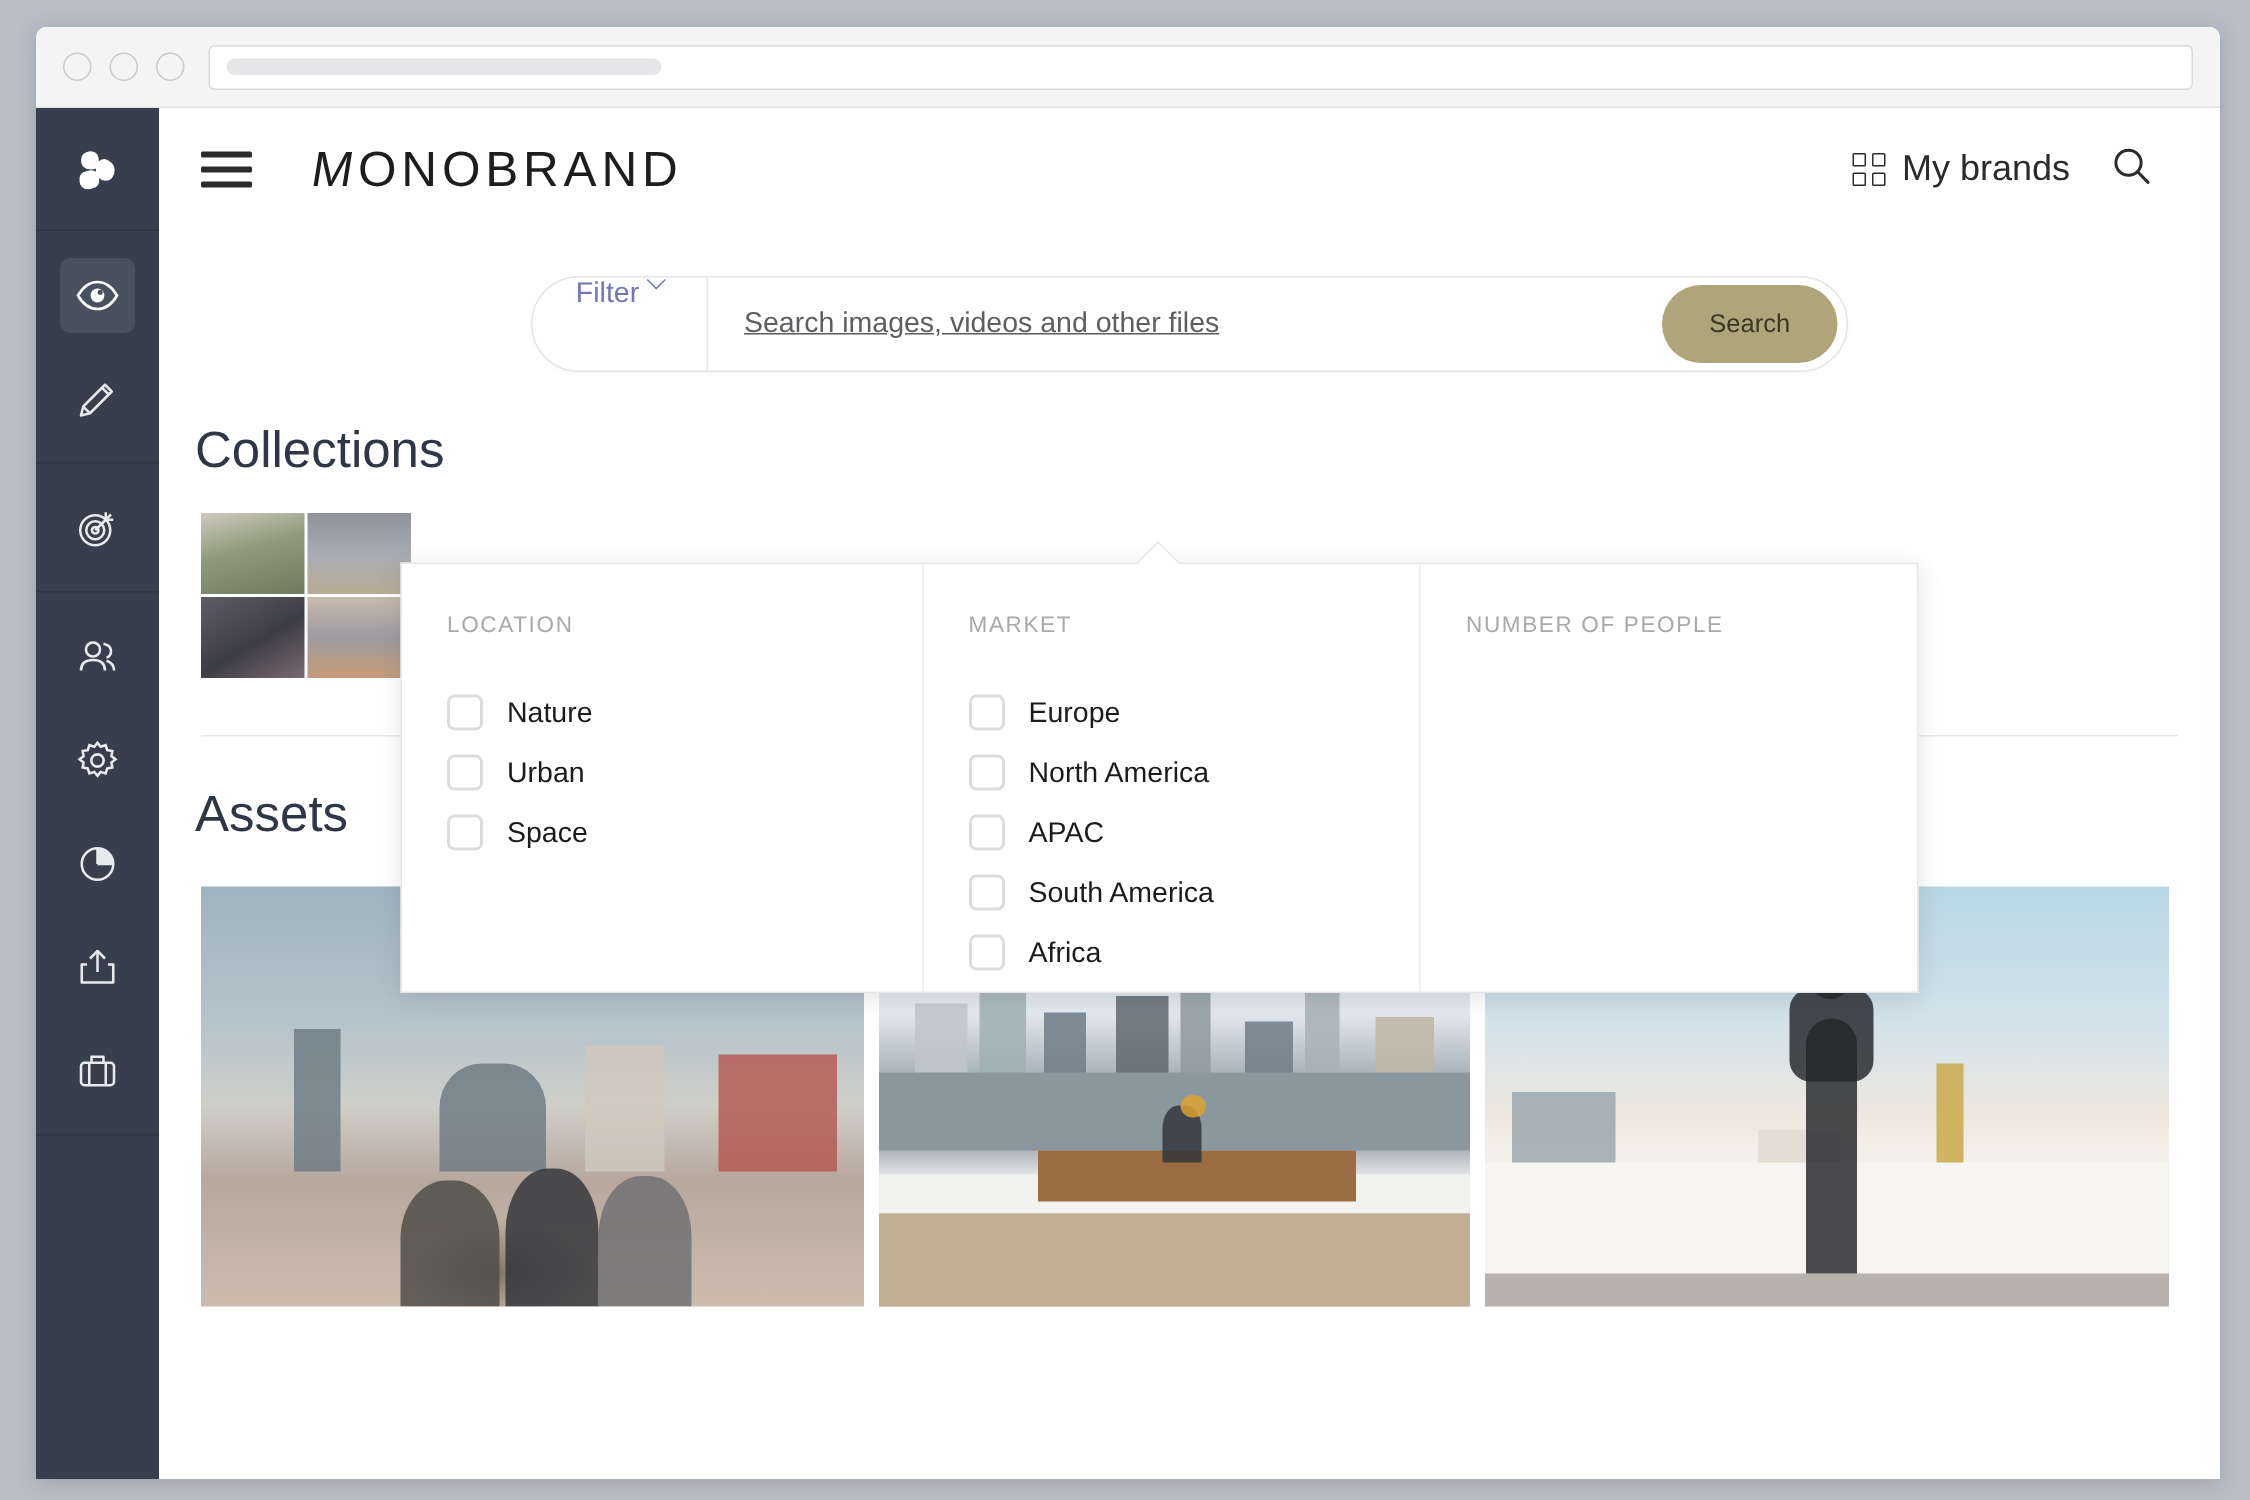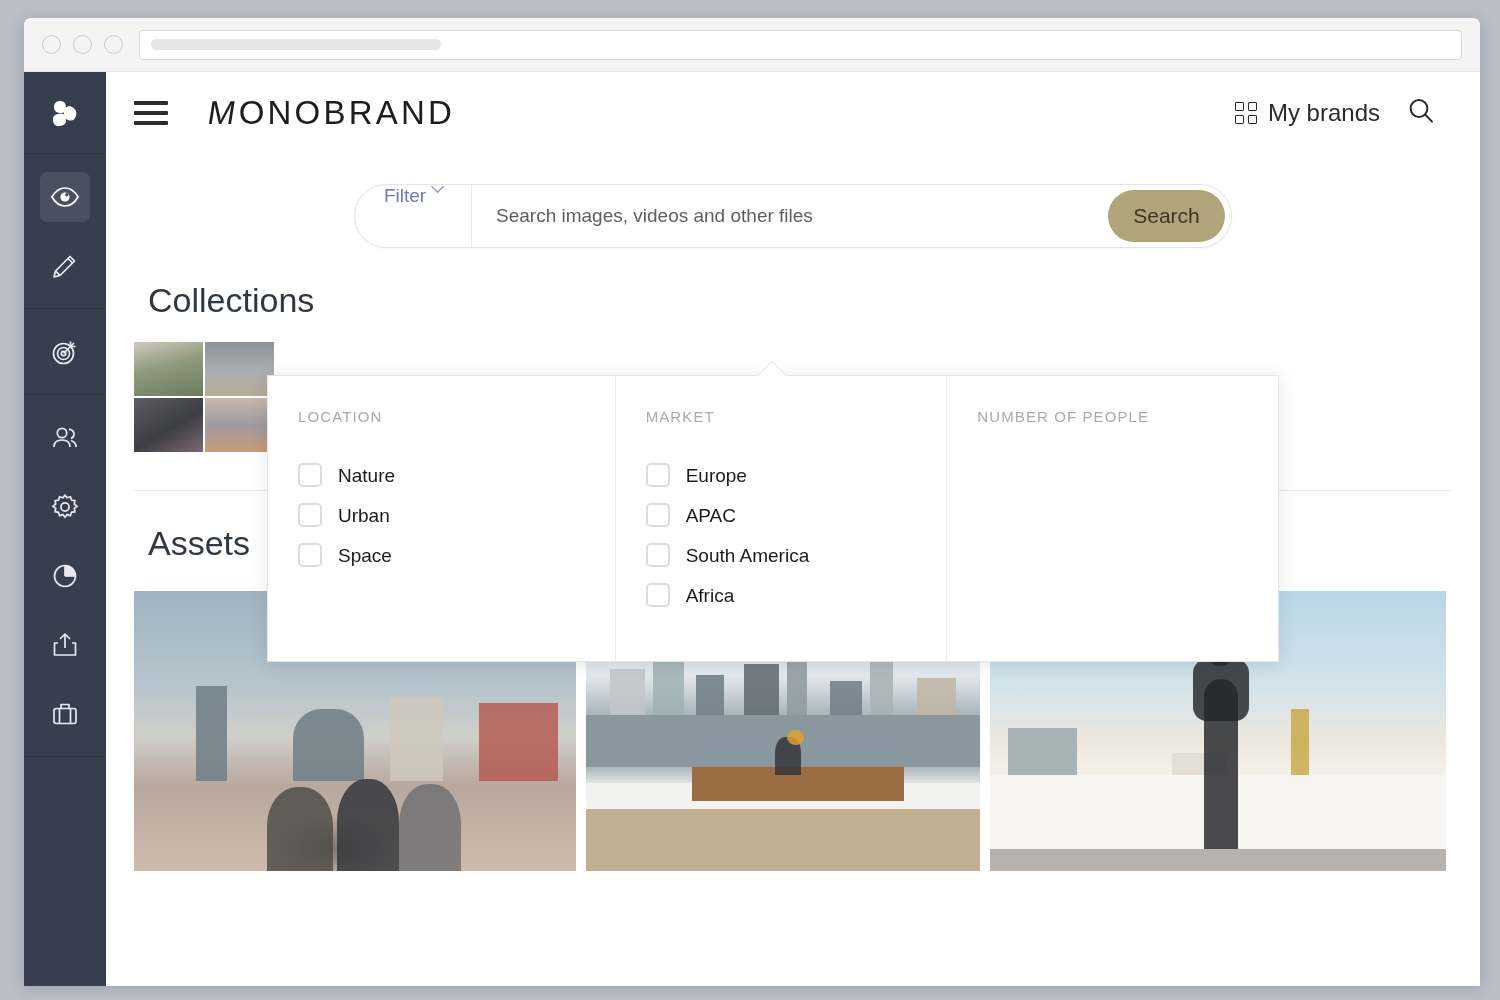--- a/index.html
+++ b/index.html
@@ -97,33 +97,34 @@
     display:flex; align-items:flex-start; justify-content:center; gap:7px;
     border-right:1px solid #e8e8ea; cursor:pointer;
     color:#6f77b8; font-size:19px;
   }
   .chev { width:9px; height:9px; border-right:1.8px solid #6f77b8; border-bottom:1.8px solid #6f77b8;
           transform:rotate(45deg) translate(-2px,-2px); }
   .search-input {
     flex:1; border:none; outline:none; background:transparent;
     font-size:19px; color:#5b5b5f; padding:0 24px;
     font-family:"Liberation Sans", sans-serif;
+    text-decoration:underline;
   }
   .search-input::placeholder { color:#5e5e62; }
   .search-btn {
     width:117px; height:52px; margin-right:6px;
     background:#b0a57a; border:none; border-radius:26px;
-    color:#3a3525; font-size:21px; cursor:pointer;
+    color:#3a3525; font-size:17px; cursor:pointer;
     font-family:"Liberation Sans", sans-serif;
   }
 
   
   .section-title {
     font-size:34px; color:#2f3646; font-weight:400;
-    padding-left:42px; margin-top:33px;
+    padding-left:24px; margin-top:33px;
   }
   .thumb-grid {
     margin:22px 0 0 28px;
     width:140px; height:110px;
     display:grid; grid-template-columns:1fr 1fr; grid-template-rows:1fr 1fr;
     gap:2px;
   }
   .thumb { width:100%; height:100%; background-size:cover; }
   .divider { margin:38px 28px 0 28px; height:1px; background:#e8e8ea; }
 
@@ -415,20 +416,24 @@
         </div>
 
         <div class="dd-col b">
           <div class="dd-title">MARKET</div>
           <div class="cb-row">
             <span class="cb"></span>
             <span class="cb-label">Europe</span>
           </div>
           <div class="cb-row">
             <span class="cb"></span>
+            <span class="cb-label">North America</span>
+          </div>
+          <div class="cb-row">
+            <span class="cb"></span>
             <span class="cb-label">APAC</span>
           </div>
           <div class="cb-row">
             <span class="cb"></span>
             <span class="cb-label">South America</span>
           </div>
           <div class="cb-row">
             <span class="cb"></span>
             <span class="cb-label">Africa</span>
           </div>

